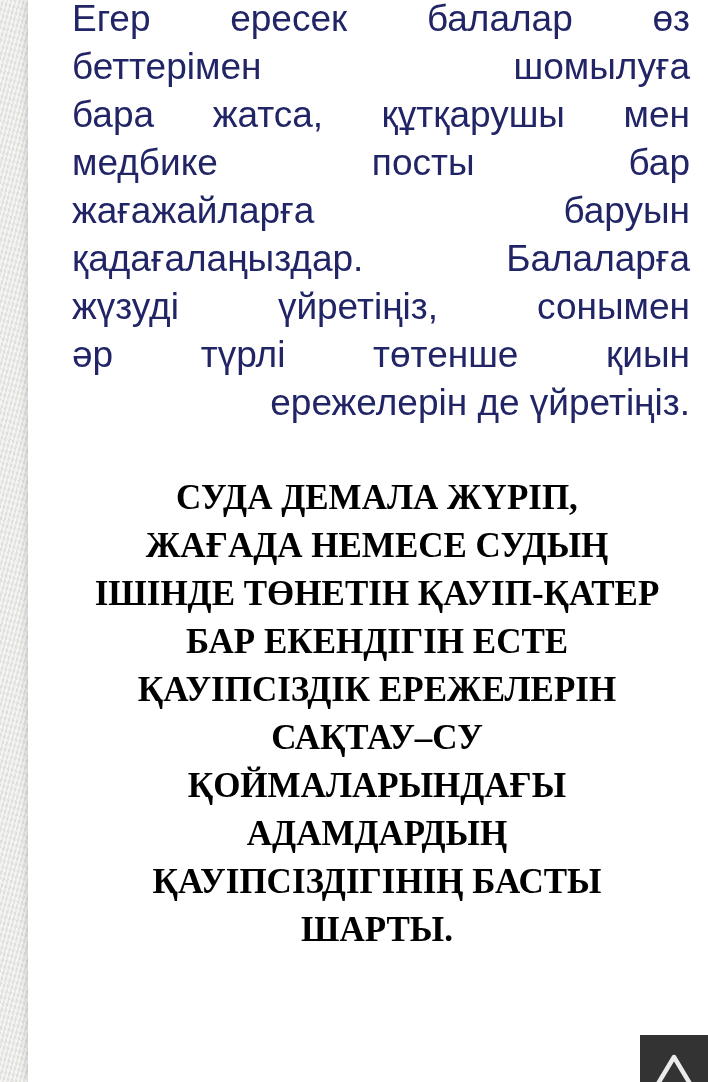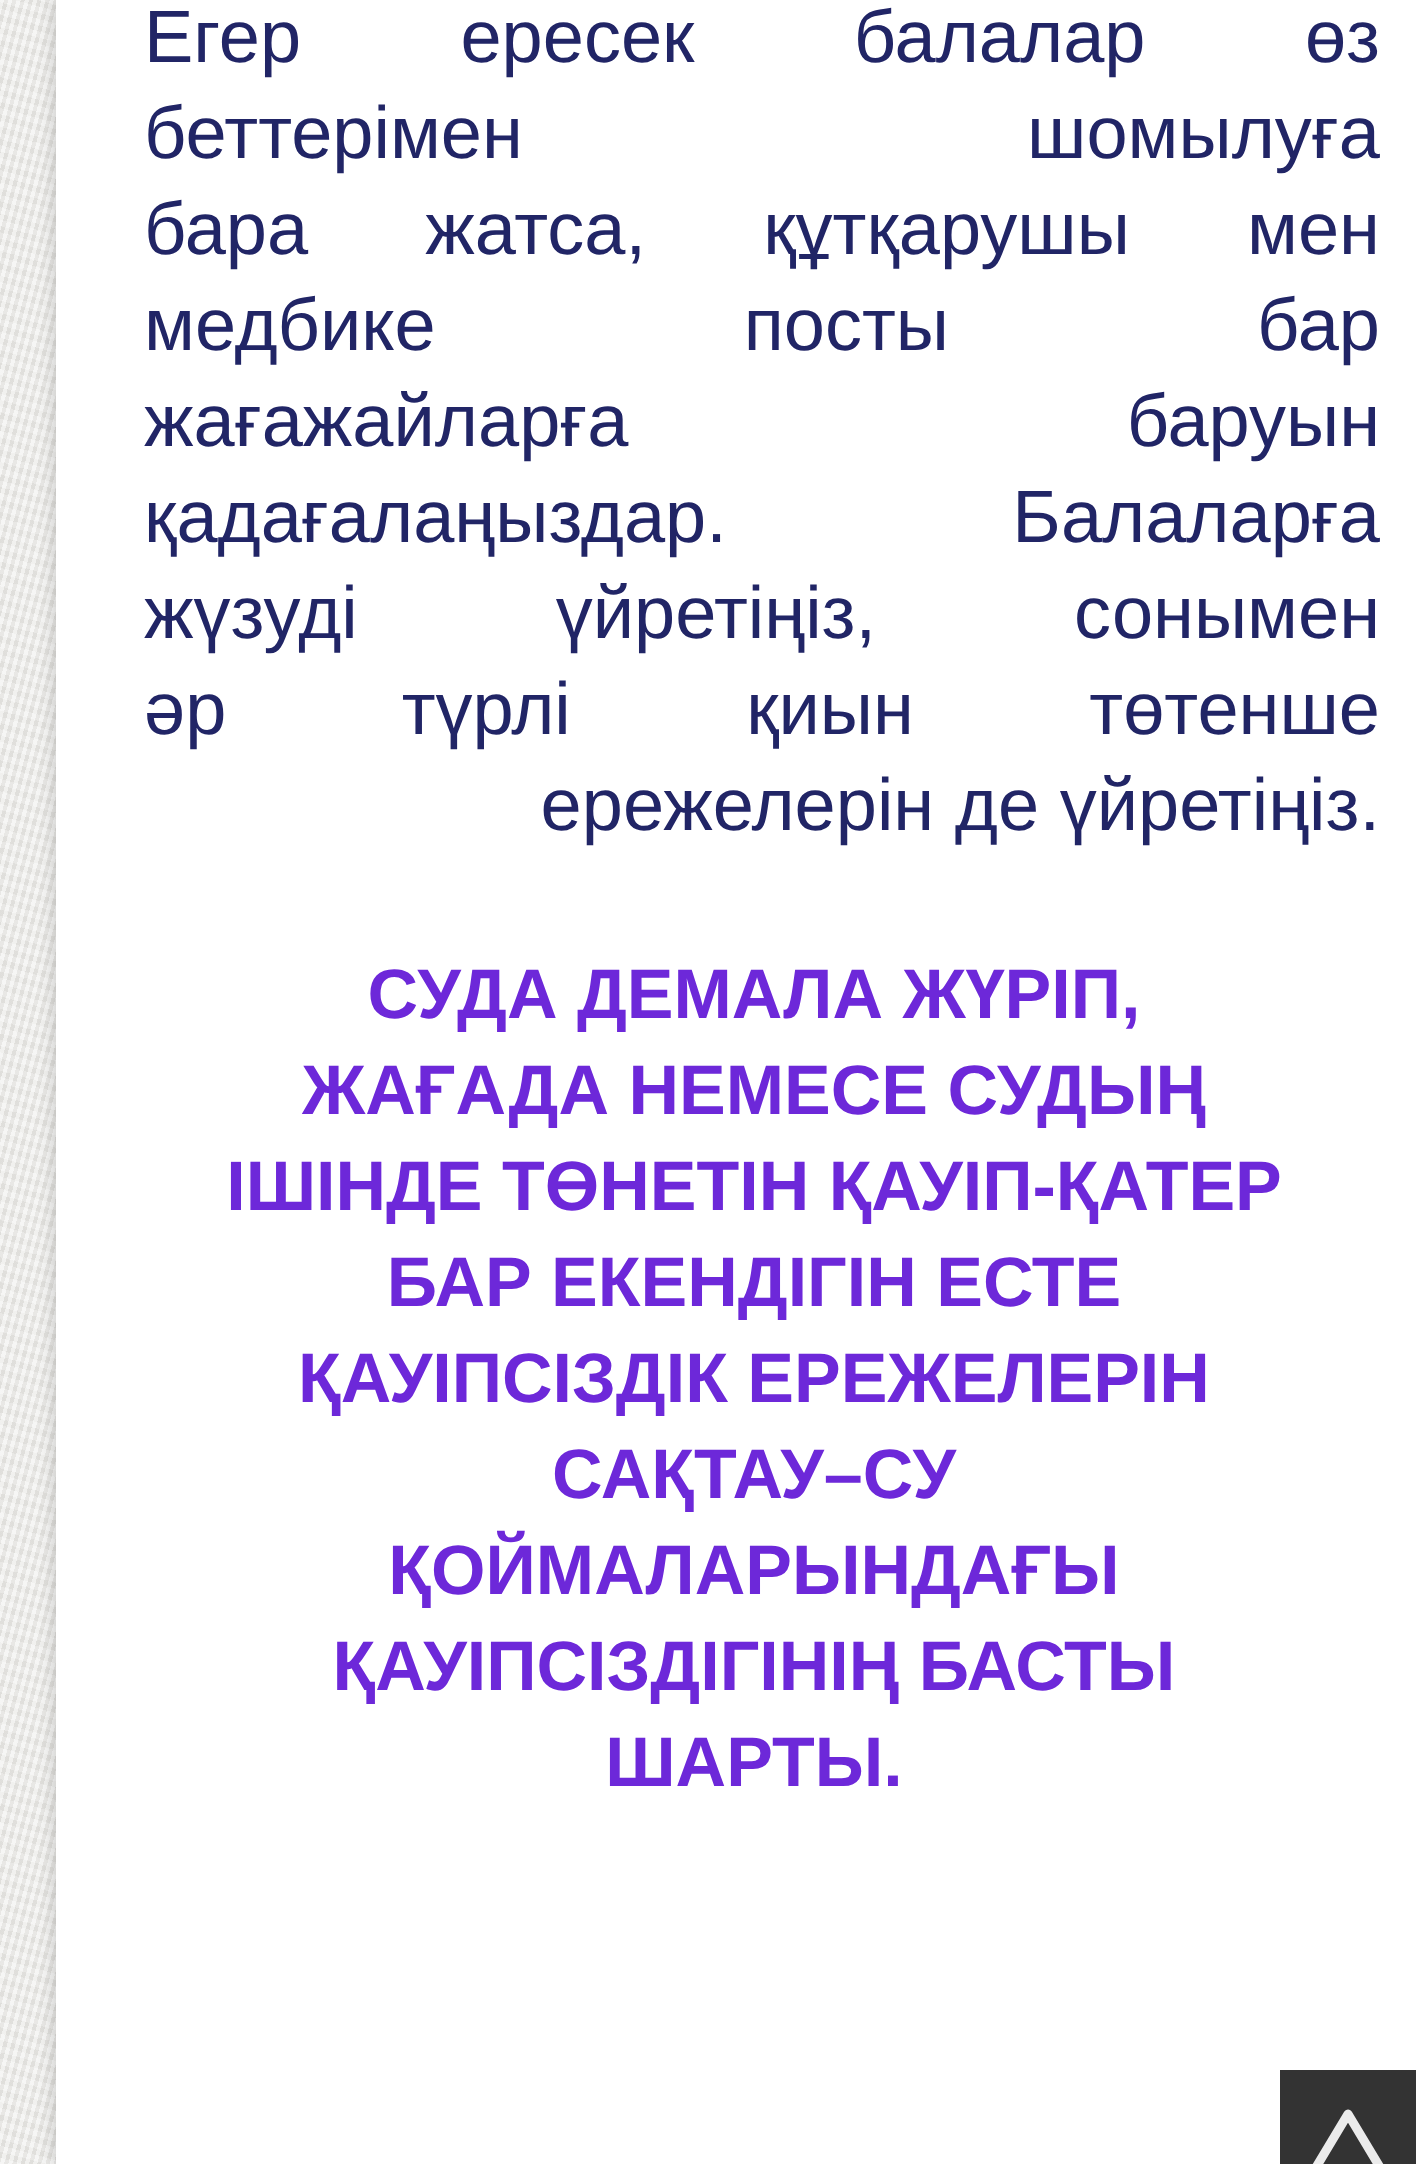--- a/index.html
+++ b/index.html
@@ -118,34 +118,35 @@
         <span>Балаларға</span>
       </div>
       <div class="jline">
         <span>жүзуді</span>
         <span>үйретіңіз,</span>
         <span>сонымен</span>
       </div>
       <div class="jline">
         <span>әр</span>
         <span>түрлі</span>
+        <span>төтенше</span>
         <span>қиын</span>
-        <span>төтенше</span>
       </div>
       <div class="jline jline--last">ережелерін де үйретіңіз.</div>
     </div>
 
-  <div class="warning-block" style="color: #6d28d9;">
+  <div class="warning-block" style="color: #000000; font-family: Liberation Serif, serif;">
       <div class="wline">СУДА ДЕМАЛА ЖҮРІП,</div>
       <div class="wline">ЖАҒАДА НЕМЕСЕ СУДЫҢ</div>
       <div class="wline">ІШІНДЕ ТӨНЕТІН ҚАУІП-ҚАТЕР</div>
       <div class="wline">БАР ЕКЕНДІГІН ЕСТЕ</div>
       <div class="wline">ҚАУІПСІЗДІК ЕРЕЖЕЛЕРІН</div>
       <div class="wline">САҚТАУ–СУ</div>
       <div class="wline">ҚОЙМАЛАРЫНДАҒЫ</div>
+      <div class="wline">АДАМДАРДЫҢ</div>
       <div class="wline">ҚАУІПСІЗДІГІНІҢ БАСТЫ</div>
       <div class="wline">ШАРТЫ.</div>
     </div>
 </div>
 
 <button class="scroll-top" aria-label="scroll to top" style="background: rgb(51, 51, 51);">
   <span>
     <svg width="44" height="40" viewBox="0 0 44 40">
       <polyline points="4,38 22,8 40,38" fill="none" stroke-width="4.5" stroke-linecap="round" stroke-linejoin="round" class="chev" stroke="#ebebeb"></polyline>
     </svg>

